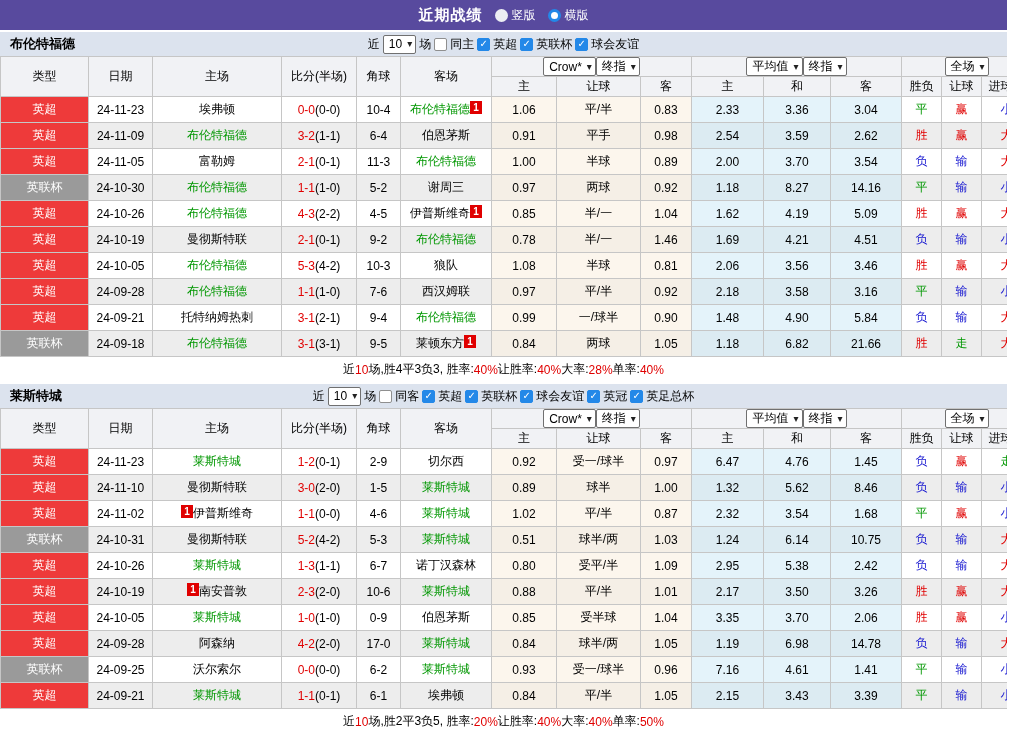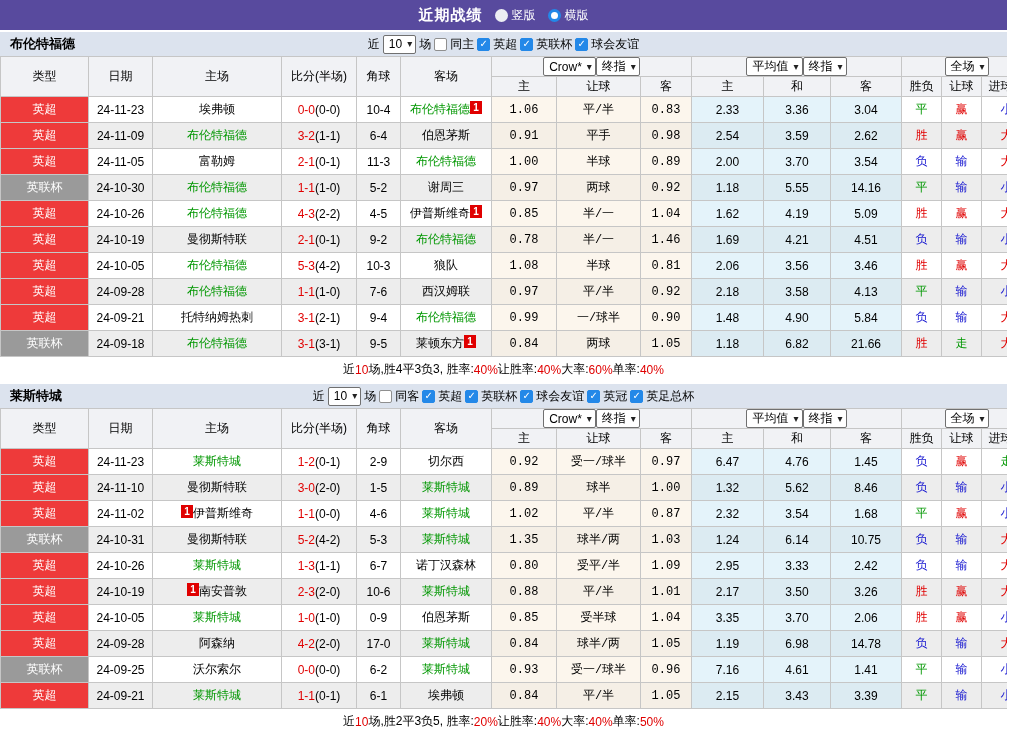--- a/index.html
+++ b/index.html
@@ -28,21 +28,21 @@
   th { border:1px solid #c6c6c6; background:#f1f2f5; font-weight:normal; font-size:12px; height:19px; padding:0; color:#000; white-space:nowrap; overflow:hidden; }
   .selwrap { display:flex; justify-content:center; align-items:center; }
   td { border:1px solid #c6c6c6; text-align:center; height:25px; padding:0; font-size:12px; color:#000; white-space:nowrap; overflow:hidden; }
   tbody tr { background:#fff; }
   tbody tr.alt { background:#ededed; }
   .c-league { color:#fff; }
   .tname { color:#000; cursor:pointer; }
   .tname.focus { color:#009700; }
   .smain { color:#e00000; }
   .shalf { color:#000; }
-  .t-cream { background:rgba(250,240,225,0.6);font-family:Liberation Mono, monospace; }
+  .t-cream { background:rgba(250,240,225,0.6); }
   .t-blue { background:rgba(205,233,246,0.55); }
   .rcard { display:inline-block; background:#e00000; color:#fff; font-size:10px; font-weight:bold; line-height:13px; height:13px; min-width:10px; padding:0 1px; vertical-align:2px; text-align:center; }
   .summary { height:25px; display:flex; align-items:center; justify-content:center; font-size:12px; background:#fff; color:#000; }
   .sred { color:#e00000; }
 </style>
 </head>
 <body>
 
 <div class="page">
   <div class="titlebar">
@@ -210,21 +210,21 @@
               <td class="c-league" style="background: rgb(154, 154, 154);">英联杯</td>
               <td class="c-date">24-10-30</td>
               <td class="c-team"><span class="tname focus">布伦特福德</span></td>
               <td class="c-score"><span class="smain">1-1</span><span class="shalf">(1-0)</span></td>
               <td class="c-corner">5-2</td>
               <td class="c-team"><span class="tname">谢周三</span></td>
               <td class="t-cream">0.97</td>
               <td class="t-cream">两球</td>
               <td class="t-cream">0.92</td>
               <td class="t-blue">1.18</td>
-              <td class="t-blue">5.55</td>
+              <td class="t-blue">8.27</td>
               <td class="t-blue">14.16</td>
               <td class="c-res" style="color: rgb(0, 151, 0);">平</td>
               <td class="c-res" style="color: rgb(23, 23, 208);">输</td>
               <td class="c-res" style="color: rgb(23, 23, 208);">小</td>
             </tr>
             <tr>
               <td class="c-league" style="background: rgb(238, 58, 58);">英超</td>
               <td class="c-date">24-10-26</td>
               <td class="c-team"><span class="tname focus">布伦特福德</span></td>
               <td class="c-score"><span class="smain">4-3</span><span class="shalf">(2-2)</span></td>
@@ -279,21 +279,21 @@
               <td class="c-date">24-09-28</td>
               <td class="c-team"><span class="tname focus">布伦特福德</span></td>
               <td class="c-score"><span class="smain">1-1</span><span class="shalf">(1-0)</span></td>
               <td class="c-corner">7-6</td>
               <td class="c-team"><span class="tname">西汉姆联</span></td>
               <td class="t-cream">0.97</td>
               <td class="t-cream">平/半</td>
               <td class="t-cream">0.92</td>
               <td class="t-blue">2.18</td>
               <td class="t-blue">3.58</td>
-              <td class="t-blue">4.13</td>
+              <td class="t-blue">3.16</td>
               <td class="c-res" style="color: rgb(0, 151, 0);">平</td>
               <td class="c-res" style="color: rgb(23, 23, 208);">输</td>
               <td class="c-res" style="color: rgb(23, 23, 208);">小</td>
             </tr>
             <tr>
               <td class="c-league" style="background: rgb(238, 58, 58);">英超</td>
               <td class="c-date">24-09-21</td>
               <td class="c-team"><span class="tname">托特纳姆热刺</span></td>
               <td class="c-score"><span class="smain">3-1</span><span class="shalf">(2-1)</span></td>
               <td class="c-corner">9-4</td>
@@ -328,21 +328,21 @@
           </tbody>
         </table>
         <div class="summary">
           <span>近</span>
           <span class="sred">10</span>
           <span>场,胜4平3负3, 胜率:</span>
           <span class="sred">40%</span>
           <span> 让胜率:</span>
           <span class="sred">40%</span>
           <span> 大率:</span>
-          <span class="sred">60%</span>
+          <span class="sred">28%</span>
           <span> 单率:</span>
           <span class="sred">40%</span>
         </div>
       </section>
       <section>
         <div class="filterbar">
           <span class="teamname">莱斯特城</span>
           <div class="fcontrols">
             <span>近</span>
             <span class="sel">
@@ -497,42 +497,42 @@
               <td class="c-res" style="color: rgb(224, 0, 0);">赢</td>
               <td class="c-res" style="color: rgb(23, 23, 208);">小</td>
             </tr>
             <tr class="alt">
               <td class="c-league" style="background: rgb(154, 154, 154);">英联杯</td>
               <td class="c-date">24-10-31</td>
               <td class="c-team"><span class="tname">曼彻斯特联</span></td>
               <td class="c-score"><span class="smain">5-2</span><span class="shalf">(4-2)</span></td>
               <td class="c-corner">5-3</td>
               <td class="c-team"><span class="tname focus">莱斯特城</span></td>
-              <td class="t-cream">1.35</td>
+              <td class="t-cream">0.51</td>
               <td class="t-cream">球半/两</td>
               <td class="t-cream">1.03</td>
               <td class="t-blue">1.24</td>
               <td class="t-blue">6.14</td>
               <td class="t-blue">10.75</td>
               <td class="c-res" style="color: rgb(23, 23, 208);">负</td>
               <td class="c-res" style="color: rgb(23, 23, 208);">输</td>
               <td class="c-res" style="color: rgb(224, 0, 0);">大</td>
             </tr>
             <tr>
               <td class="c-league" style="background: rgb(238, 58, 58);">英超</td>
               <td class="c-date">24-10-26</td>
               <td class="c-team"><span class="tname focus">莱斯特城</span></td>
               <td class="c-score"><span class="smain">1-3</span><span class="shalf">(1-1)</span></td>
               <td class="c-corner">6-7</td>
               <td class="c-team"><span class="tname">诺丁汉森林</span></td>
               <td class="t-cream">0.80</td>
               <td class="t-cream">受平/半</td>
               <td class="t-cream">1.09</td>
               <td class="t-blue">2.95</td>
-              <td class="t-blue">3.33</td>
+              <td class="t-blue">5.38</td>
               <td class="t-blue">2.42</td>
               <td class="c-res" style="color: rgb(23, 23, 208);">负</td>
               <td class="c-res" style="color: rgb(23, 23, 208);">输</td>
               <td class="c-res" style="color: rgb(224, 0, 0);">大</td>
             </tr>
             <tr class="alt">
               <td class="c-league" style="background: rgb(238, 58, 58);">英超</td>
               <td class="c-date">24-10-19</td>
               <td class="c-team"><span class="rcard">1</span><span class="tname">南安普敦</span></td>
               <td class="c-score"><span class="smain">2-3</span><span class="shalf">(2-0)</span></td>

